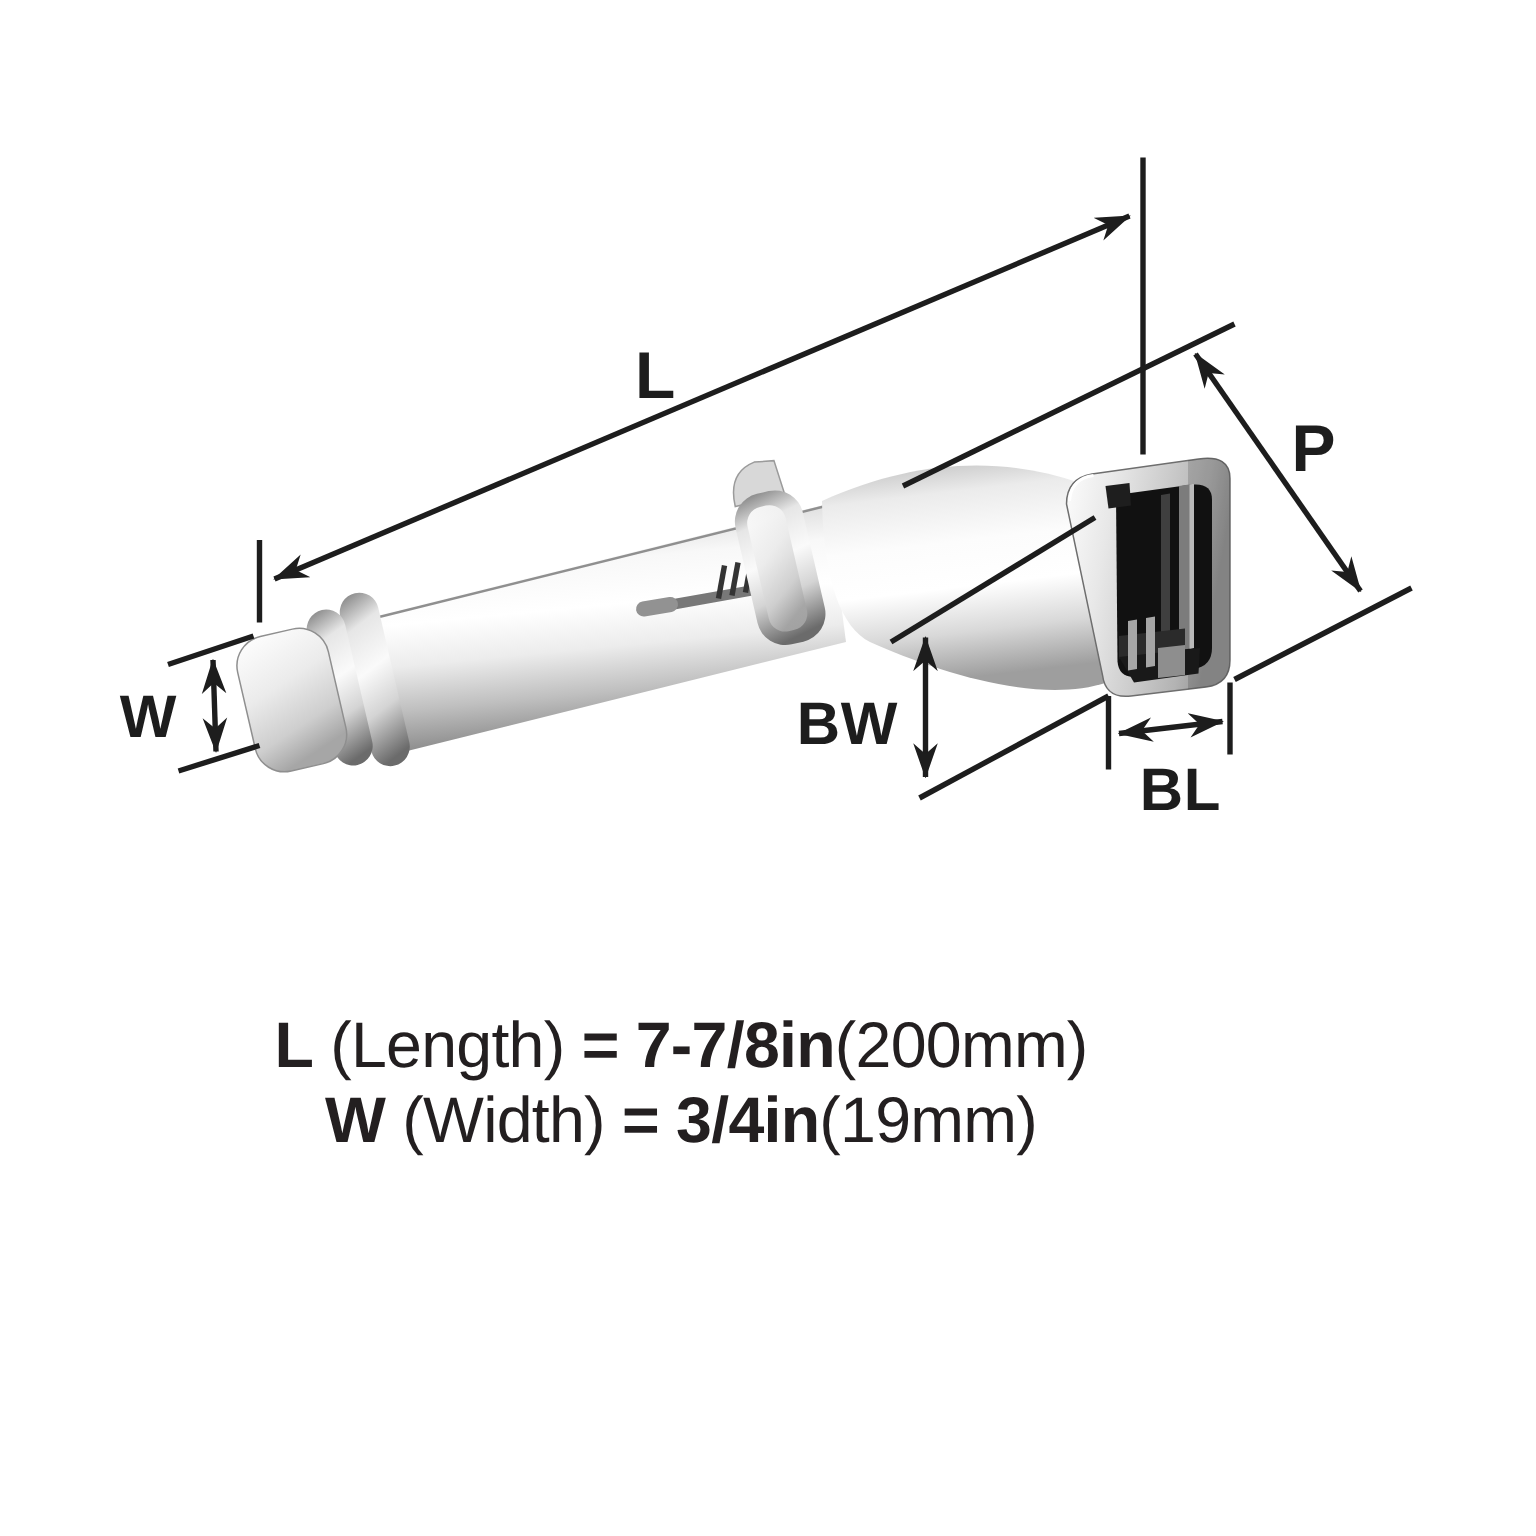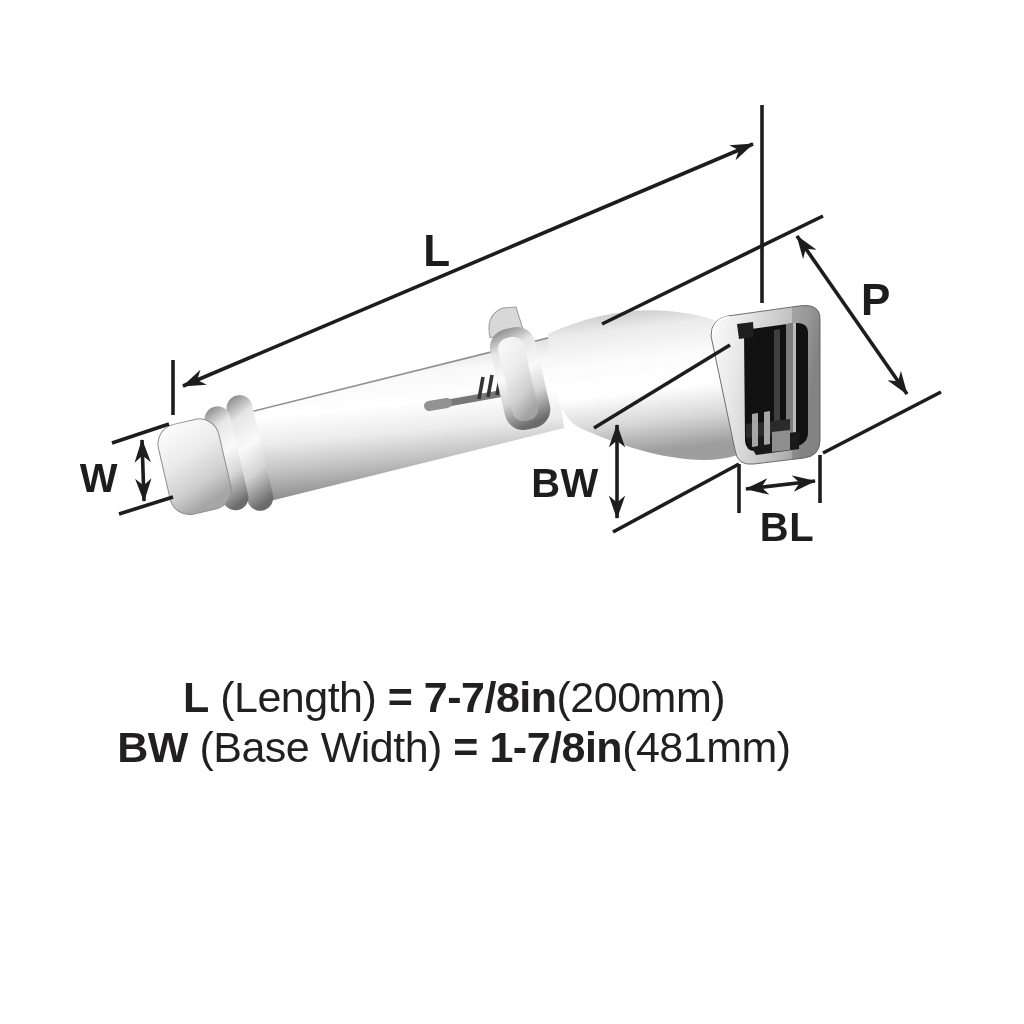--- a/index.html
+++ b/index.html
@@ -150,16 +150,16 @@
   </svg>
 
   <div class="dim-label lab-lg" style="left:437px;top:251px;">L</div>
   <div class="dim-label lab-lg" style="left:876px;top:300px;">P</div>
   <div class="dim-label lab-md" style="left:99px;top:478px;">W</div>
   <div class="dim-label lab-md" style="left:565px;top:483px;">BW</div>
   <div class="dim-label lab-md" style="left:787px;top:527px;">BL</div>
 
   <div id="spec-block">
     <div class="spec-row"><span class="seg-b">L</span><span class="seg-r"> (Length) </span><span class="seg-b">= 7-7/8in</span><span class="seg-r">(200mm)</span></div>
-    <div class="spec-row"><span class="seg-b">BW</span><span class="seg-r"> (Base Width) </span><span class="seg-b">= 1-7/8in</span><span class="seg-r">(481mm)</span></div>
+    <div class="spec-row"><span class="seg-b">W</span><span class="seg-r"> (Width) </span><span class="seg-b">= 3/4in</span><span class="seg-r">(19mm)</span></div>
   </div>
 
 </div>
 
 </body></html>

